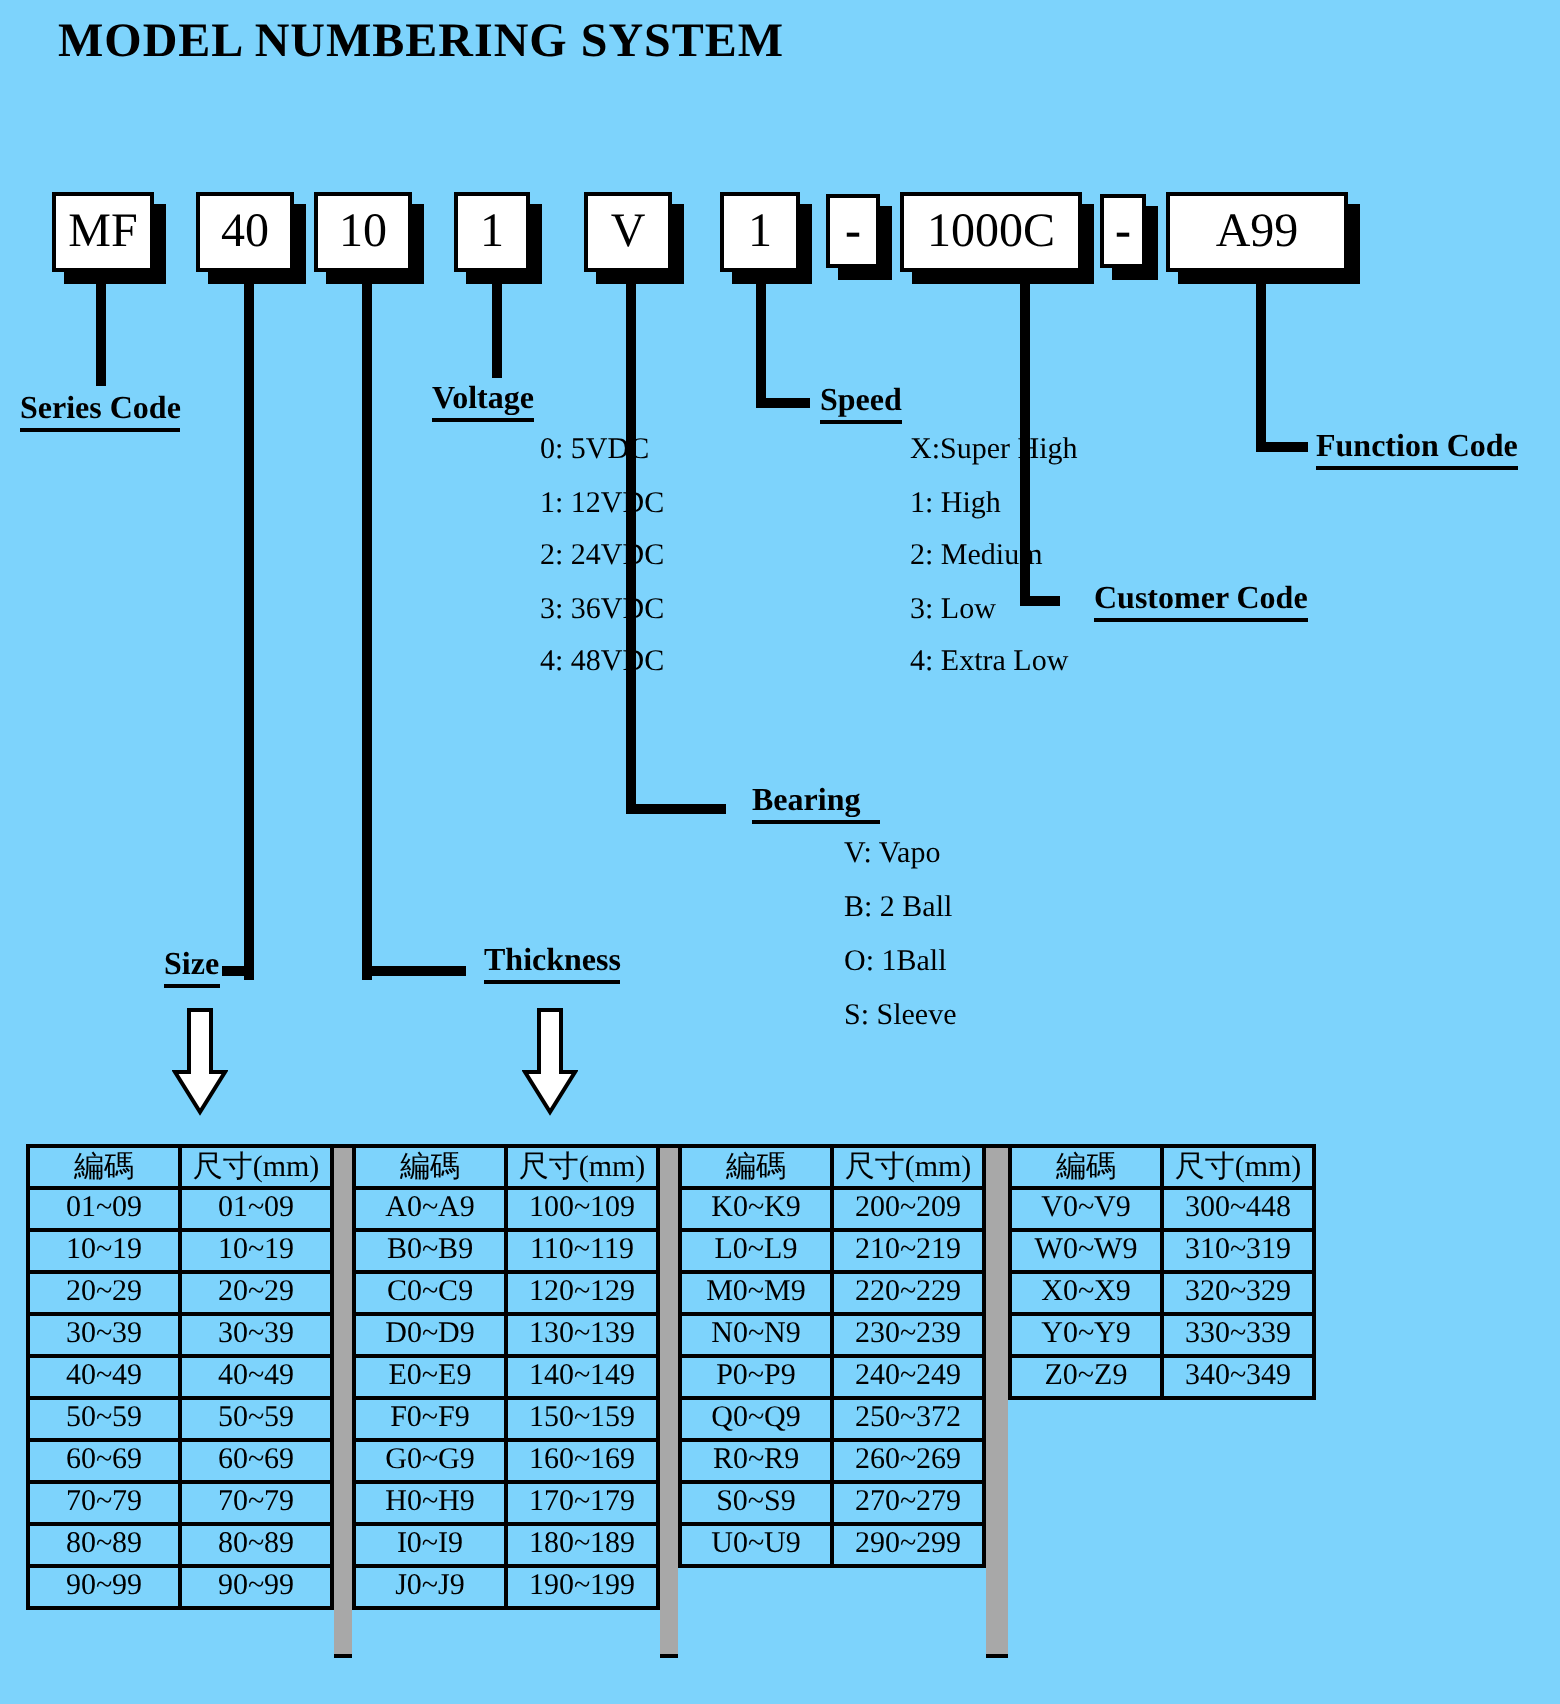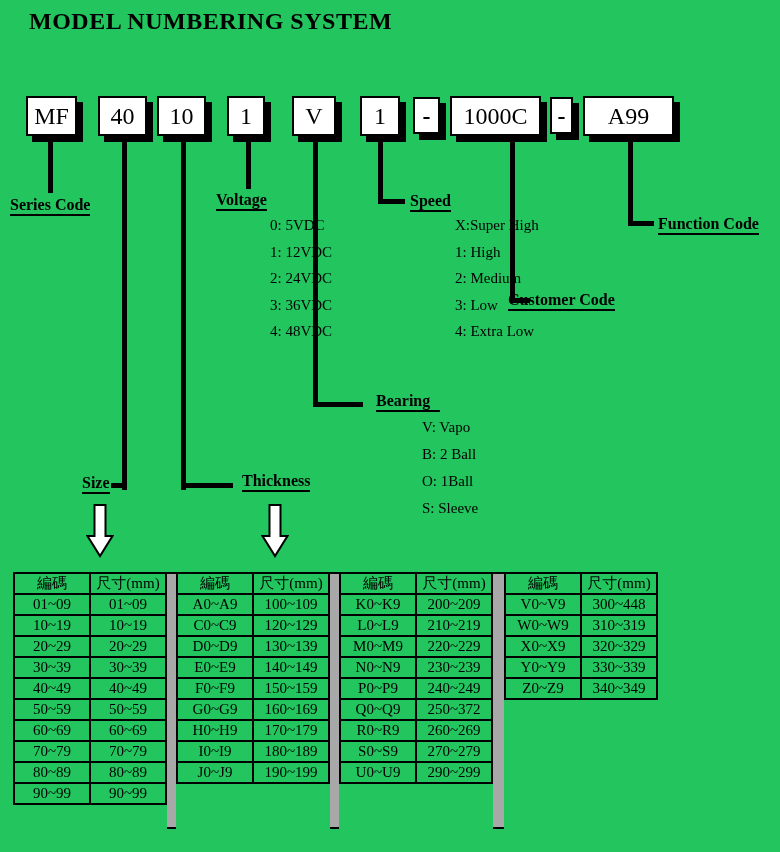--- a/index.html
+++ b/index.html
@@ -1,17 +1,17 @@
 <!DOCTYPE html>
 <html><head>
 <meta charset="utf-8">
 <style>
   html,body {margin:0; padding:0; background:#fff;}
   .page {
-    position:relative; width:780px; height:852px; background:#22c55e;
+    position:relative; width:780px; height:852px; background:#7dd3fc;
     font-family:"Liberation Serif", serif; color:#000; overflow:hidden;
   }
   .title {
     position:absolute; left:29px; top:8px;
     font-size:24px; font-weight:bold; letter-spacing:0.5px; white-space:nowrap;
   }
   
   .mbox {
     position:absolute; top:96px; height:40px; box-sizing:border-box;
     background:#fff; border:2px solid #000; box-shadow:6px 6px 0 #000;
@@ -75,21 +75,21 @@
   <div class="hline" style="left:378px;top:199px;width:27px"></div>
   <div class="vline" style="left:510px;top:134px;height:169px"></div>
   <div class="hline" style="left:510px;top:298px;width:20px"></div>
   <div class="vline" style="left:628px;top:134px;height:92px"></div>
   <div class="hline" style="left:628px;top:221px;width:26px"></div>
 
   <div class="heading" style="left:10px;top:196px"><span>Series Code</span></div>
   <div class="heading" style="left:216px;top:191px"><span>Voltage</span></div>
   <div class="heading" style="left:410px;top:192px"><span>Speed</span></div>
   <div class="heading" style="left:658px;top:215px"><span>Function Code</span></div>
-  <div class="heading" style="left:508px;top:291px"><span>Customer Code</span></div>
+  <div class="heading" style="left:547px;top:291px"><span>Customer Code</span></div>
   <div class="heading pad-after" style="left:376px;top:392px"><span>Bearing</span></div>
   <div class="heading" style="left:82px;top:474px"><span>Size</span></div>
   <div class="heading" style="left:242px;top:472px"><span>Thickness</span></div>
 
   <div class="list" style="left:224px;top:212px">
     <div>0: 5VDC</div>
     <div>1: 12VDC</div>
     <div>2: 24VDC</div>
     <div>3: 36VDC</div>
     <div>4: 48VDC</div>
@@ -169,20 +169,24 @@
         <tbody>
           <tr>
             <th>編碼</th>
             <th>尺寸(mm)</th>
           </tr>
           <tr>
             <td>A0~A9</td>
             <td>100~109</td>
           </tr>
           <tr>
+            <td>B0~B9</td>
+            <td>110~119</td>
+          </tr>
+          <tr>
             <td>C0~C9</td>
             <td>120~129</td>
           </tr>
           <tr>
             <td>D0~D9</td>
             <td>130~139</td>
           </tr>
           <tr>
             <td>E0~E9</td>
             <td>140~149</td>

